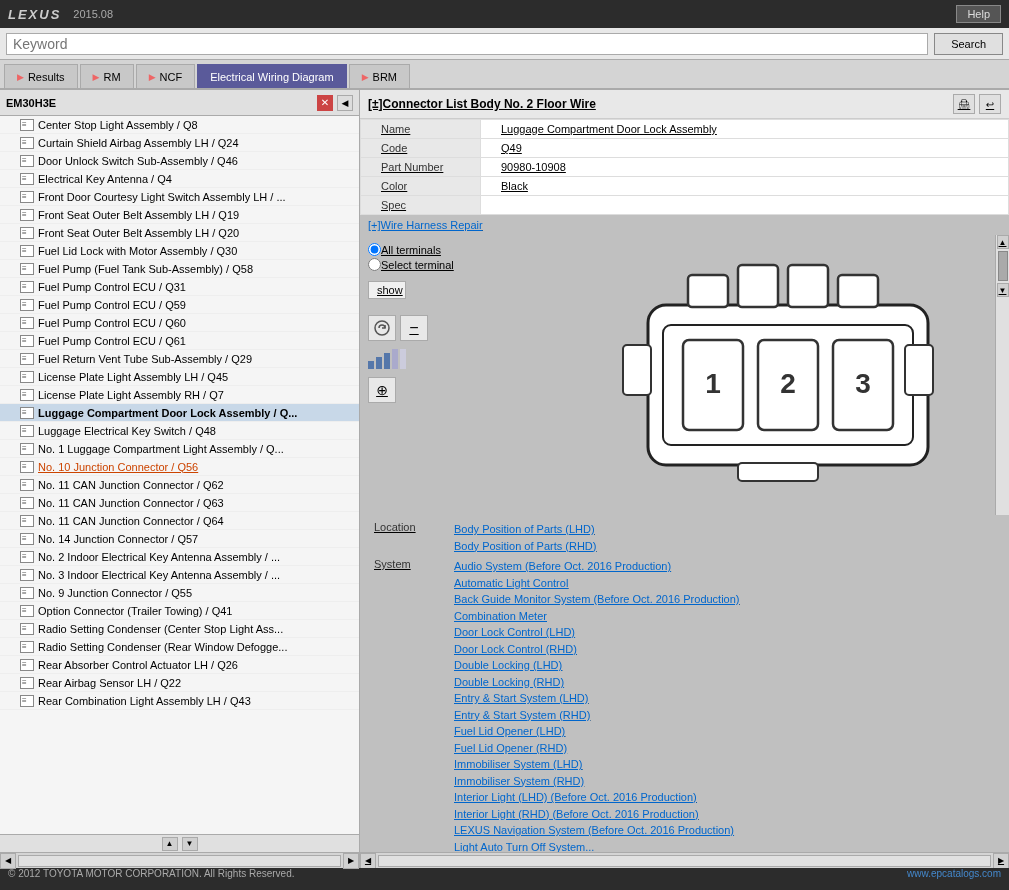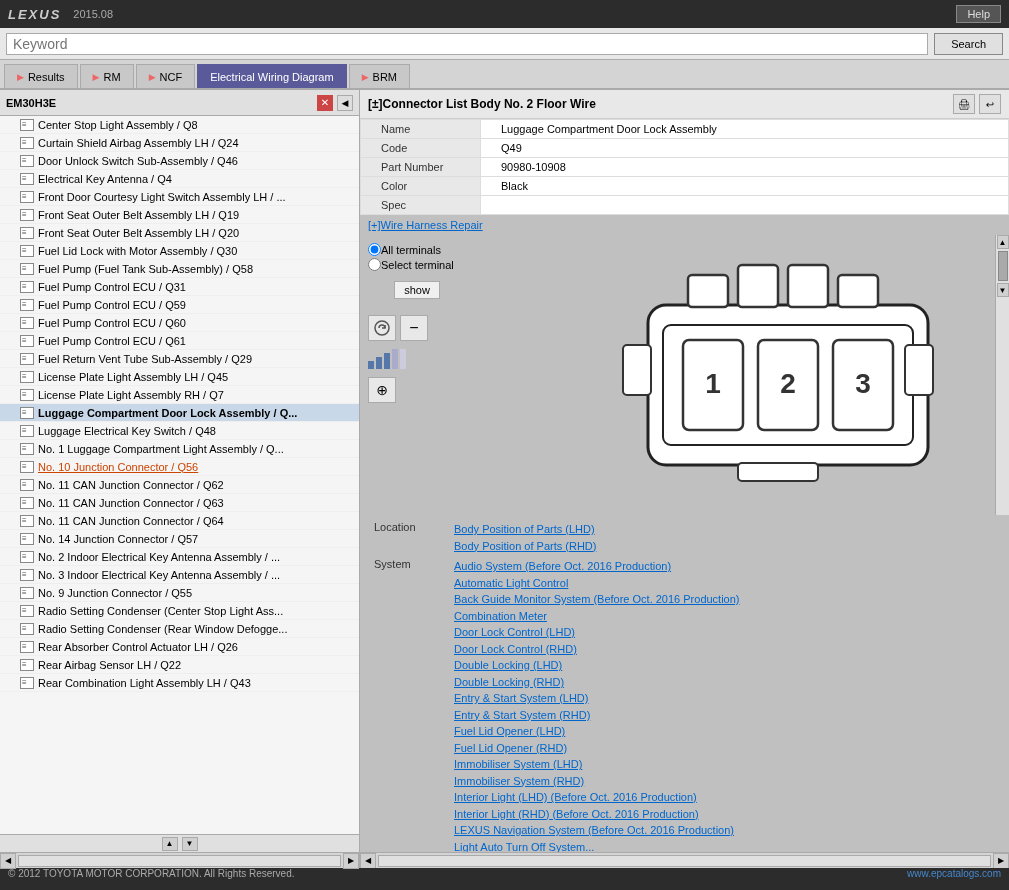--- a/index.html
+++ b/index.html
@@ -52,21 +52,21 @@
     #info-table td:first-child { background: #e8e8e8; width: 120px; font-weight: normal; color: #333; }
     #info-table td:last-child { background: white; }
     #wire-harness-link { color: #0066cc; text-decoration: underline; cursor: pointer; font-size: 11px; padding: 4px 8px; display: block; }
 
     
     #diagram-area { flex: 1; display: flex; position: relative; overflow: hidden; }
     #diagram-left { width: 200px; padding: 8px; display: flex; flex-direction: column; gap: 8px; }
     #radio-group { font-size: 11px; }
     .radio-row { display: flex; align-items: center; margin-bottom: 2px; }
     .radio-row input { margin: 0; }
-    #show-btn { background: #f0f0f0; border: 1px solid #aaa; padding: 2px 8px; font-size: 11px; cursor: pointer; width: 46px; margin-left: 26px; }
+    #show-btn { background: #f0f0f0; border: 1px solid #aaa; padding: 2px 8px; font-size: 11px; cursor: pointer; width: 38px; }
     #zoom-controls { display: flex; flex-direction: column; gap: 4px; }
     .zoom-btn { background: #e8e8e8; border: 1px solid #aaa; width: 28px; height: 26px; cursor: pointer; display: flex; align-items: center; justify-content: center; font-size: 14px; }
     #zoom-bar { display: flex; gap: 2px; align-items: flex-end; }
     .zoom-bar-seg { background: #5577aa; width: 6px; }
     #diagram-svg-area { flex: 1; display: flex; align-items: center; justify-content: center; }
 
     
     #location-system { padding: 4px 8px; font-size: 11px; }
     #location-system table { width: 100%; border-collapse: collapse; }
     #location-system td { padding: 2px 6px; vertical-align: top; font-size: 11px; }
@@ -78,21 +78,21 @@
     #copyright { color: #aaa; font-size: 10px; }
     #website { color: #4488cc; font-size: 10px; }
     .h-scroll { flex: 1; height: 12px; background: #e0e0e0; border: 1px solid #aaa; margin: 0 2px; }
     .h-arrow { background: #d0d0d0; border: 1px solid #aaa; width: 16px; height: 16px; cursor: pointer; font-size: 8px; display: flex; align-items: center; justify-content: center; }
 
     
     #right-vscroll { width: 14px; background: #e0e0e0; display: flex; flex-direction: column; align-items: center; border-left: 1px solid #aaa; }
     .v-arrow { background: #d0d0d0; border: 1px solid #aaa; width: 12px; height: 14px; cursor: pointer; font-size: 8px; display: flex; align-items: center; justify-content: center; }
     .v-thumb { width: 10px; height: 30px; background: #aaa; border: 1px solid #888; margin: 2px 0; cursor: pointer; }
 
-    #right-panel-inner { flex: 1; overflow: hidden; display: flex; flex-direction: column; }
+    #right-panel-inner { flex: 1; overflow: hidden; display: flex; flex-direction: column; text-decoration: underline; }
   </style>
 </head>
 <body>
 
 <div id="top-bar">
   <div id="top-left">
     <span id="lexus-logo">LEXUS</span>
     <span id="version-label">2015.08</span>
   </div>
   <button id="help-btn">Help</button>
@@ -235,20 +235,24 @@
           <div class="list-icon"></div>
           <span>No. 2 Indoor Electrical Key Antenna Assembly / ...</span>
         </div>
         <div class="list-item">
           <div class="list-icon"></div>
           <span>No. 3 Indoor Electrical Key Antenna Assembly / ...</span>
         </div>
         <div class="list-item">
           <div class="list-icon"></div>
           <span>No. 9 Junction Connector / Q55</span>
+        </div>
+        <div class="list-item">
+          <div class="list-icon"></div>
+          <span>Option Connector (Trailer Towing) / Q41</span>
         </div>
         <div class="list-item">
           <div class="list-icon"></div>
           <span>Radio Setting Condenser (Center Stop Light Ass...</span>
         </div>
         <div class="list-item">
           <div class="list-icon"></div>
           <span>Radio Setting Condenser (Rear Window Defogge...</span>
         </div>
         <div class="list-item">

